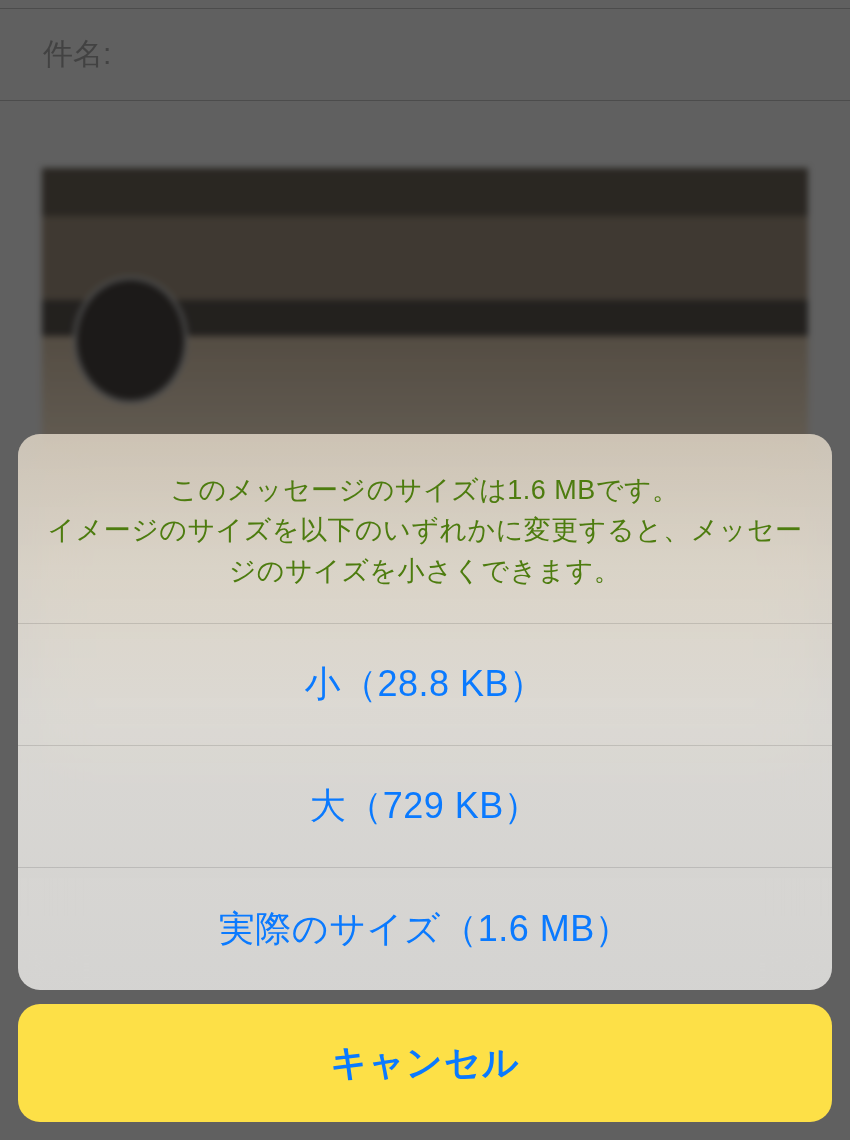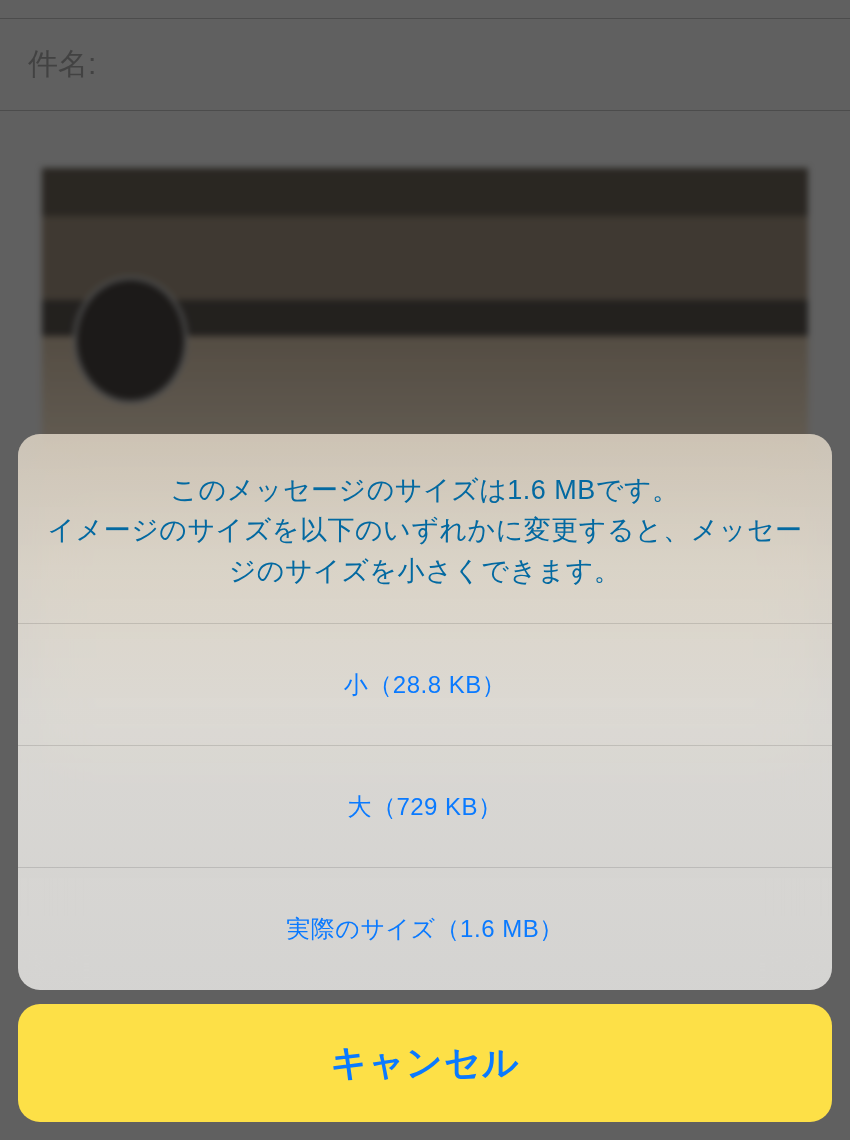--- a/index.html
+++ b/index.html
@@ -26,24 +26,24 @@
     }
     
     .bg-content {
       position: relative;
       width: 100%;
       height: 100%;
     }
     
     .subject-row {
       position: absolute;
-      top: 18px;
+      top: 8px;
       left: 0;
       right: 0;
-      padding: 25px 28px;
+      padding: 25px 43px;
       border-top: 1px solid rgba(0,0,0,0.25);
       border-bottom: 1px solid rgba(0,0,0,0.25);
       font-size: 30px;
       color: #555;
     }
     
     .bg-image {
       position: absolute;
       top: 168px;
       left: 42px;
@@ -111,32 +111,32 @@
     }
     
     .sheet-header {
       padding: 36px 24px 32px 24px;
       text-align: center;
       border-bottom: 1px solid rgba(0,0,0,0.12);
     }
     
     .sheet-title {
       font-size: 27px;
-      color: #0369a1;
+      color: #4d7c0f;
       line-height: 1.5;
       letter-spacing: 0.5px;
     }
     
     .sheet-option {
       height: 122px;
       display: flex;
       align-items: center;
       justify-content: center;
       border-bottom: 1px solid rgba(0,0,0,0.12);
-      font-size: 24px;
+      font-size: 36px;
       color: #0a7aff;
       cursor: pointer;
       letter-spacing: 0.5px;
     }
     
     .sheet-option:last-child {
       border-bottom: none;
     }
     
     .sheet-cancel {

